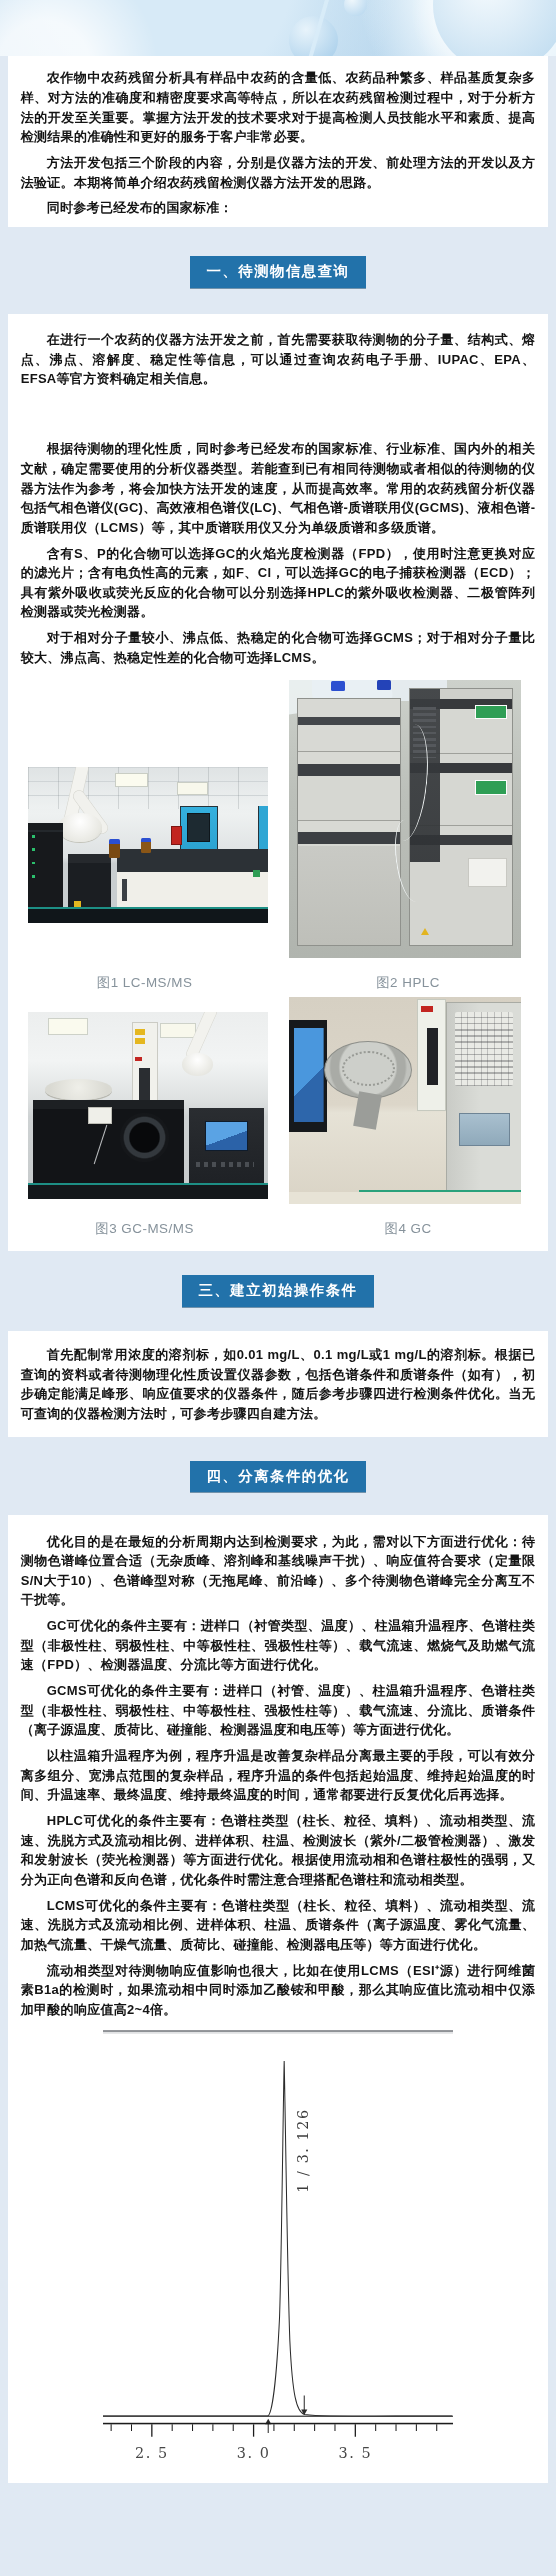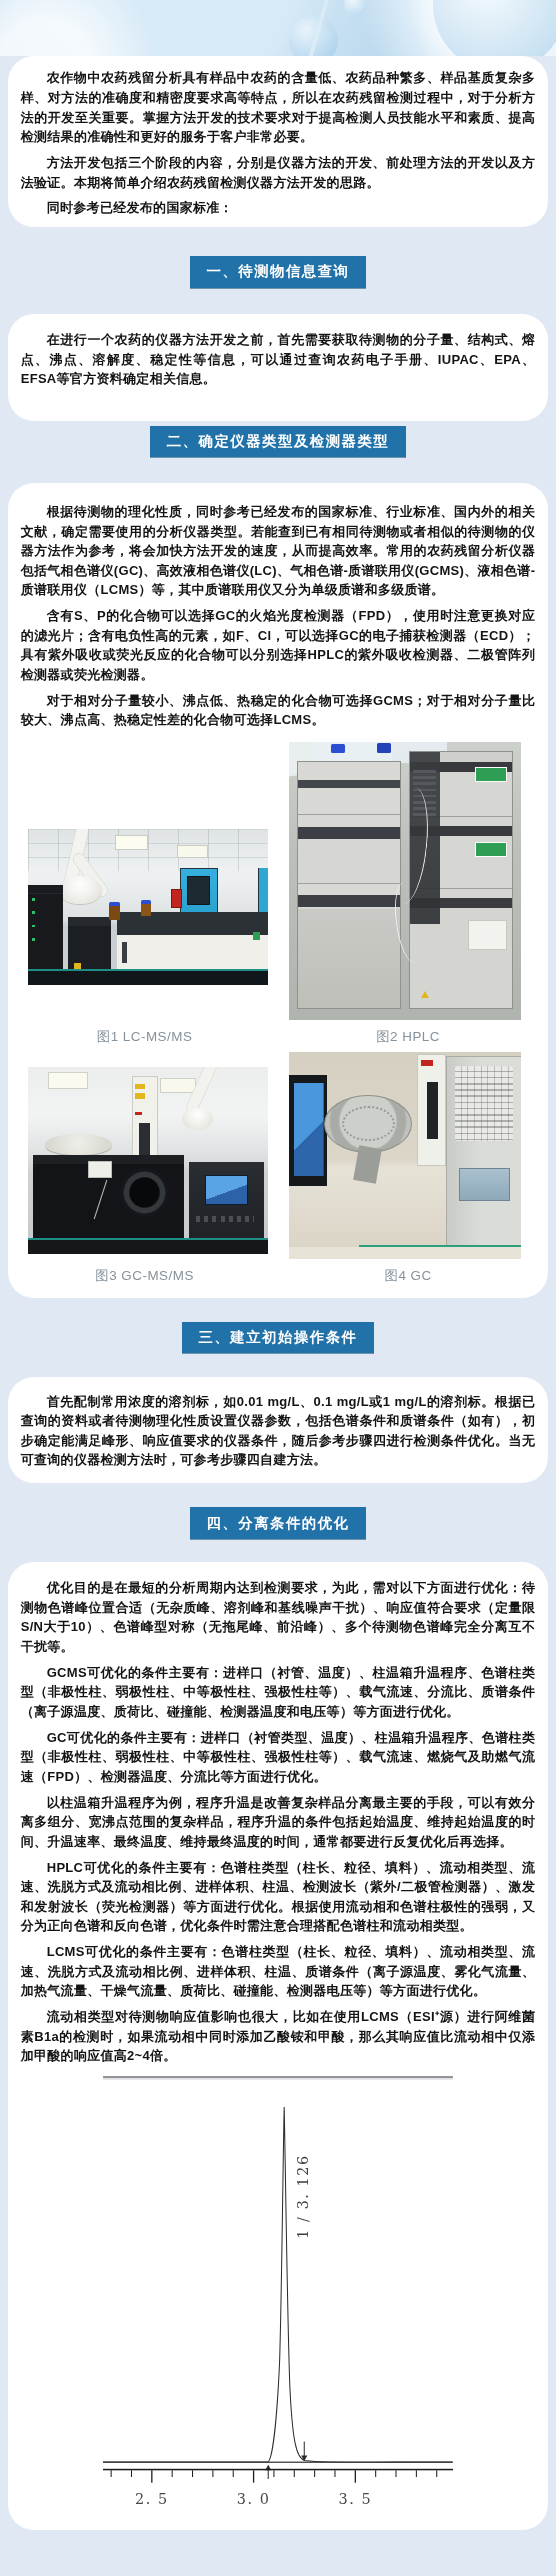--- a/index.html
+++ b/index.html
@@ -19,21 +19,21 @@
       radial-gradient(circle at 30% -60%, #d7eaf7 0 32%, rgba(215,234,247,0) 58%),
       linear-gradient(100deg,#c3ddf0,#b5d5ec 55%,#cfe4f4);
   }
   .bubble{position:absolute;border-radius:50%;}
   .b1{left:289px;top:15.5px;width:49px;height:49px;background:radial-gradient(circle at 35% 28%,#ecf6fc,#aed2ec 75%);opacity:.85;}
   .b2{left:433px;top:-62px;width:134px;height:134px;background:radial-gradient(circle at 40% 35%,#f2f9fd,#b9d8ee 80%);opacity:.8;}
   .b3{left:344px;top:-7.2px;width:23px;height:23px;background:radial-gradient(circle at 35% 30%,#f4fafd,#bcdaf0 80%);opacity:.9;}
   .bond{position:absolute;left:317px;top:-6.2px;width:3.6px;height:67px;background:#d9ecf8;border-radius:2.1px;transform:rotate(16deg);opacity:.9;}
 
   
-  .card{background:#ffffff;margin:0 7.7px;padding:12.4px 13px;border-radius:26px;}
+  .card{background:#ffffff;margin:0 7.7px;padding:12.4px 13px;}
   .card p{
     margin:0 0 6.2px 0;
     font-size:13px;line-height:19.6px;
     color:#141414;font-weight:600;
     text-align:justify;text-indent:2em;
     letter-spacing:0.3px;
   }
   .card p:last-child{margin-bottom:0;}
   #card-intro{padding:12.4px 13px 9.3px;}
   #card-s1{padding:16.5px 13px 32px;}
@@ -50,21 +50,21 @@
   .banner{
     display:inline-block;background:#2272aa;color:#ffffff;
     font-size:14.4px;font-weight:bold;letter-spacing:1.5px;
     padding:6.2px 16.5px;box-shadow:0 1px 0 rgba(21,74,112,.55);
   }
 
   
   .figgrid{width:492px;margin:12.4px 0 0 7.7px;}
   .figrow{display:flex;column-gap:20.6px;align-items:flex-end;}
   .figrow2{margin-top:6.2px;}
-  .caprow{display:flex;column-gap:35px;margin-top:8px;height:17.5px;}
+  .caprow{display:flex;column-gap:35px;margin-top:16px;height:17.5px;}
   .figcap{font-size:13.4px;color:#86929b;text-align:center;letter-spacing:0.5px;}
   .cw1{width:240px;} .cw2{width:232px;}
   .ph{position:relative;overflow:hidden;flex:none;}
   .s{position:absolute;}
 
   
   .p1{width:240px;height:156px;margin-bottom:35px;background:linear-gradient(180deg,#e3e7e8 0%,#eef1f1 30%,#dde1e2 58%,#c9ced0 62%);}
   .p1 .ceil{left:0;top:0;width:100%;height:27%;
     background:
       linear-gradient(90deg, rgba(120,128,132,.25) 0 1px, rgba(0,0,0,0) 1px) 0 0/30px 100%,
@@ -184,23 +184,20 @@
     <p>同时参考已经发布的国家标准：</p>
   </section>
 
   <div class="banner-row br1">
     <div class="banner">一、待测物信息查询</div>
   </div>
   <section class="card" id="card-s1">
     <p>在进行一个农药的仪器方法开发之前，首先需要获取待测物的分子量、结构式、熔点、沸点、溶解度、稳定性等信息，可以通过查询农药电子手册、IUPAC、EPA、EFSA等官方资料确定相关信息。</p>
   </section>
 
-  <div class="banner-row br2">
-    <div class="banner">二、确定仪器类型及检测器类型</div>
-  </div>
   <section class="card" id="card-s2">
     <p>根据待测物的理化性质，同时参考已经发布的国家标准、行业标准、国内外的相关文献，确定需要使用的分析仪器类型。若能查到已有相同待测物或者相似的待测物的仪器方法作为参考，将会加快方法开发的速度，从而提高效率。常用的农药残留分析仪器包括气相色谱仪(GC)、高效液相色谱仪(LC)、气相色谱-质谱联用仪(GCMS)、液相色谱-质谱联用仪（LCMS）等，其中质谱联用仪又分为单级质谱和多级质谱。</p>
     <p>含有S、P的化合物可以选择GC的火焰光度检测器（FPD），使用时注意更换对应的滤光片；含有电负性高的元素，如F、Cl，可以选择GC的电子捕获检测器（ECD）；具有紫外吸收或荧光反应的化合物可以分别选择HPLC的紫外吸收检测器、二极管阵列检测器或荧光检测器。</p>
     <p>对于相对分子量较小、沸点低、热稳定的化合物可选择GCMS；对于相对分子量比较大、沸点高、热稳定性差的化合物可选择LCMS。</p>
 
     <div class="figgrid">
       <div class="figrow">
         <div class="ph p1">
           <div class="s ceil"></div>
           <div class="s lamp1"></div>
@@ -292,22 +289,22 @@
   </div>
   <section class="card" id="card-s3">
     <p>首先配制常用浓度的溶剂标，如0.01 mg/L、0.1 mg/L或1 mg/L的溶剂标。根据已查询的资料或者待测物理化性质设置仪器参数，包括色谱条件和质谱条件（如有），初步确定能满足峰形、响应值要求的仪器条件，随后参考步骤四进行检测条件优化。当无可查询的仪器检测方法时，可参考步骤四自建方法。</p>
   </section>
 
   <div class="banner-row br4">
     <div class="banner">四、分离条件的优化</div>
   </div>
   <section class="card" id="card-s4">
     <p>优化目的是在最短的分析周期内达到检测要求，为此，需对以下方面进行优化：待测物色谱峰位置合适（无杂质峰、溶剂峰和基线噪声干扰）、响应值符合要求（定量限S/N大于10）、色谱峰型对称（无拖尾峰、前沿峰）、多个待测物色谱峰完全分离互不干扰等。</p>
+    <p>GC可优化的条件主要有：进样口（衬管类型、温度）、柱温箱升温程序、色谱柱类型（非极性柱、弱极性柱、中等极性柱、强极性柱等）、载气流速、燃烧气及助燃气流速（FPD）、检测器温度、分流比等方面进行优化。</p>
     <p>GCMS可优化的条件主要有：进样口（衬管、温度）、柱温箱升温程序、色谱柱类型（非极性柱、弱极性柱、中等极性柱、强极性柱等）、载气流速、分流比、质谱条件（离子源温度、质荷比、碰撞能、检测器温度和电压等）等方面进行优化。</p>
-    <p>GC可优化的条件主要有：进样口（衬管类型、温度）、柱温箱升温程序、色谱柱类型（非极性柱、弱极性柱、中等极性柱、强极性柱等）、载气流速、燃烧气及助燃气流速（FPD）、检测器温度、分流比等方面进行优化。</p>
     <p>以柱温箱升温程序为例，程序升温是改善复杂样品分离最主要的手段，可以有效分离多组分、宽沸点范围的复杂样品，程序升温的条件包括起始温度、维持起始温度的时间、升温速率、最终温度、维持最终温度的时间，通常都要进行反复优化后再选择。</p>
     <p>HPLC可优化的条件主要有：色谱柱类型（柱长、粒径、填料）、流动相类型、流速、洗脱方式及流动相比例、进样体积、柱温、检测波长（紫外/二极管检测器）、激发和发射波长（荧光检测器）等方面进行优化。根据使用流动相和色谱柱极性的强弱，又分为正向色谱和反向色谱，优化条件时需注意合理搭配色谱柱和流动相类型。</p>
     <p>LCMS可优化的条件主要有：色谱柱类型（柱长、粒径、填料）、流动相类型、流速、洗脱方式及流动相比例、进样体积、柱温、质谱条件（离子源温度、雾化气流量、加热气流量、干燥气流量、质荷比、碰撞能、检测器电压等）等方面进行优化。</p>
     <p>流动相类型对待测物响应值影响也很大，比如在使用LCMS（ESI⁺源）进行阿维菌素B1a的检测时，如果流动相中同时添加乙酸铵和甲酸，那么其响应值比流动相中仅添加甲酸的响应值高2~4倍。</p>
 
     <div class="chartwrap">
       <svg width="350" height="435" viewBox="0 0 680 845" xmlns="http://www.w3.org/2000/svg">
 
         <rect x="0" y="2" width="680" height="4" fill="#8f9296"></rect>
         <rect x="0" y="7" width="680" height="1.5" fill="#c6c8ca"></rect>

